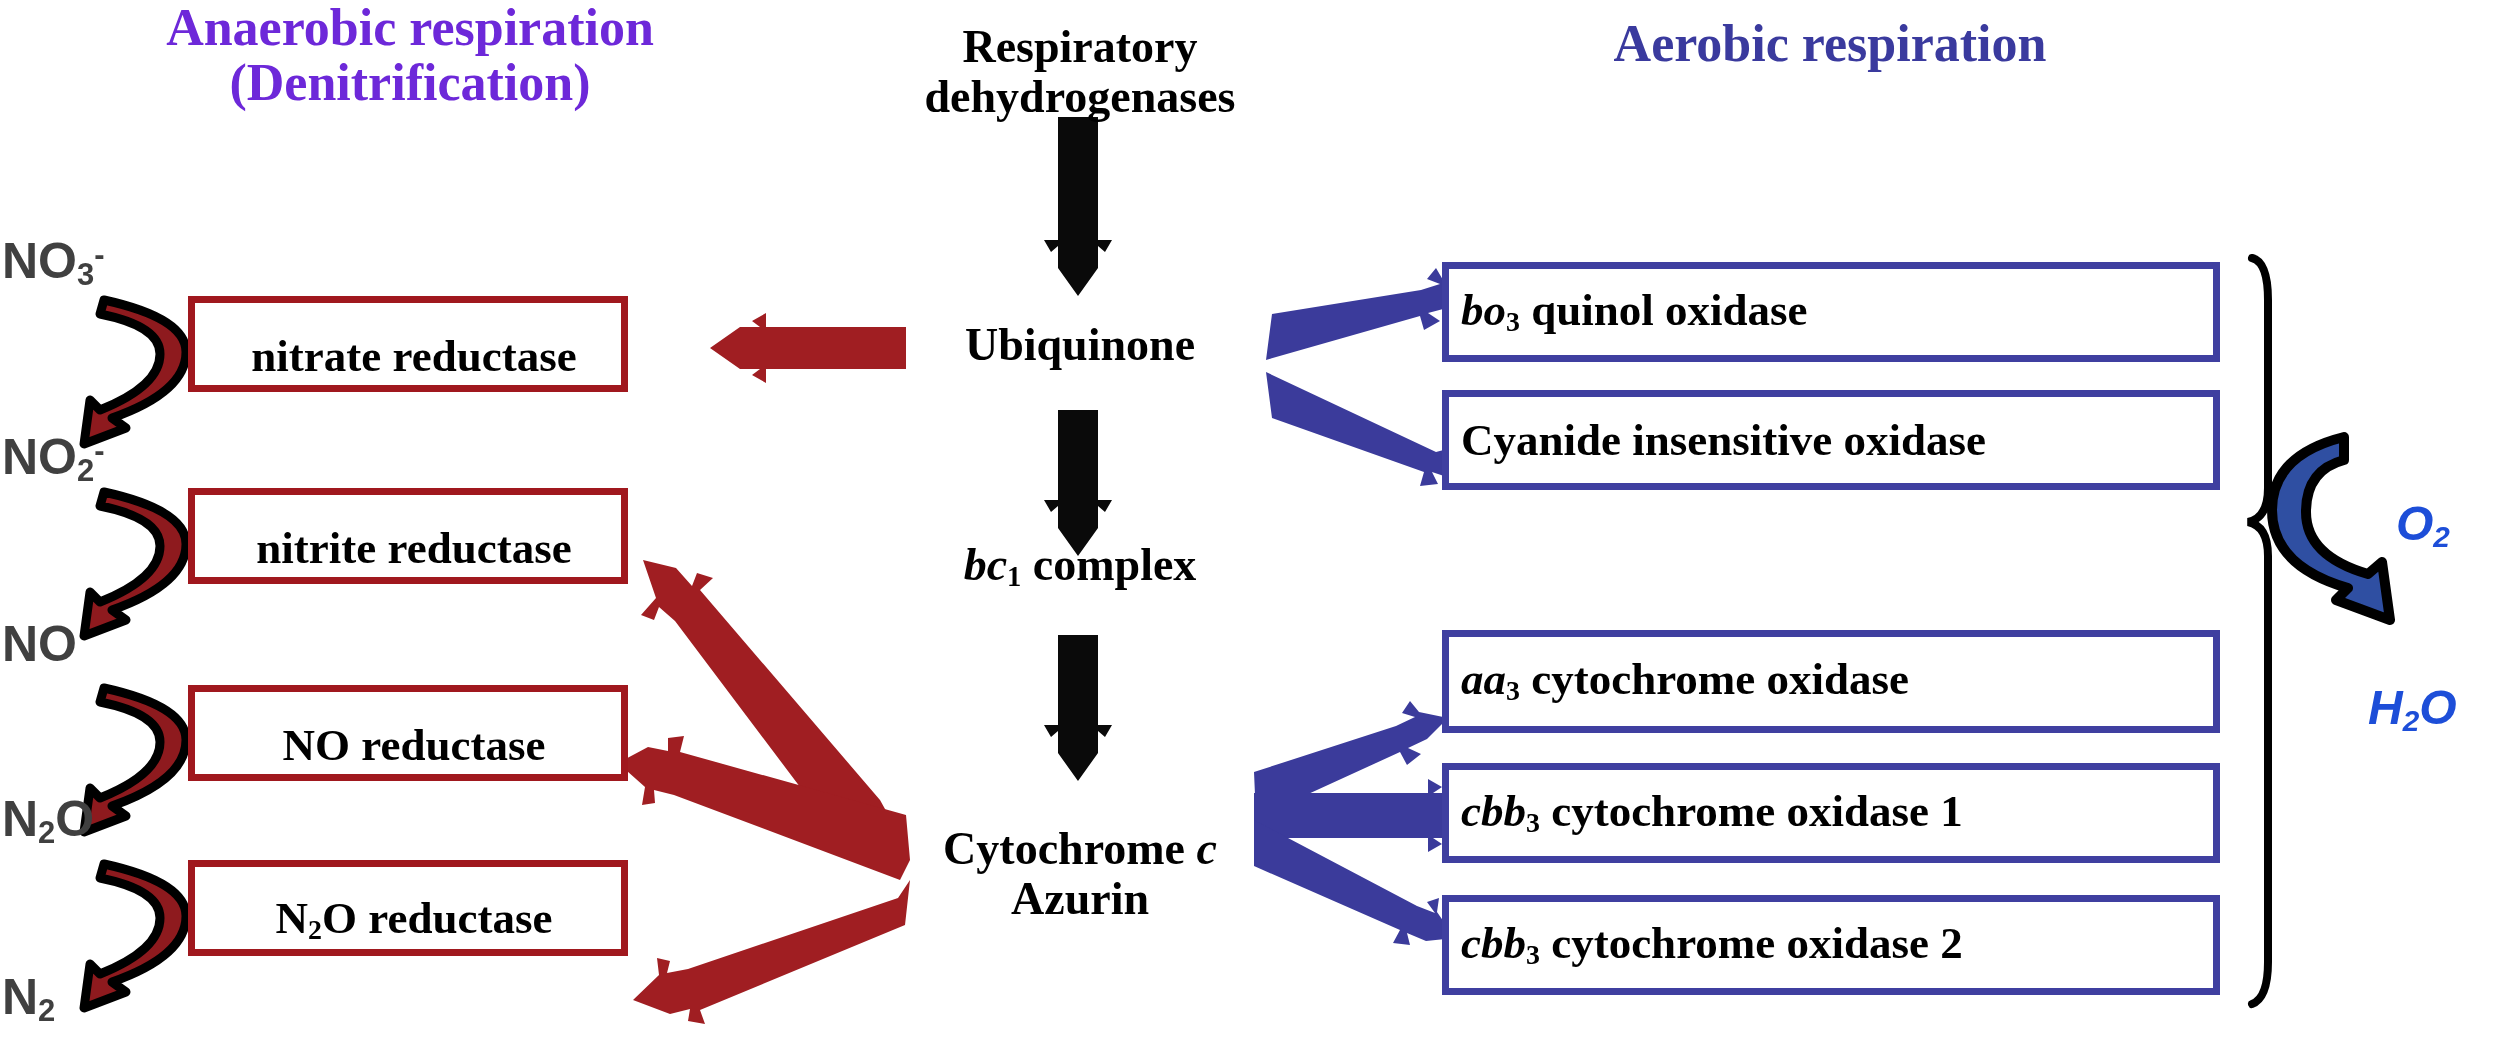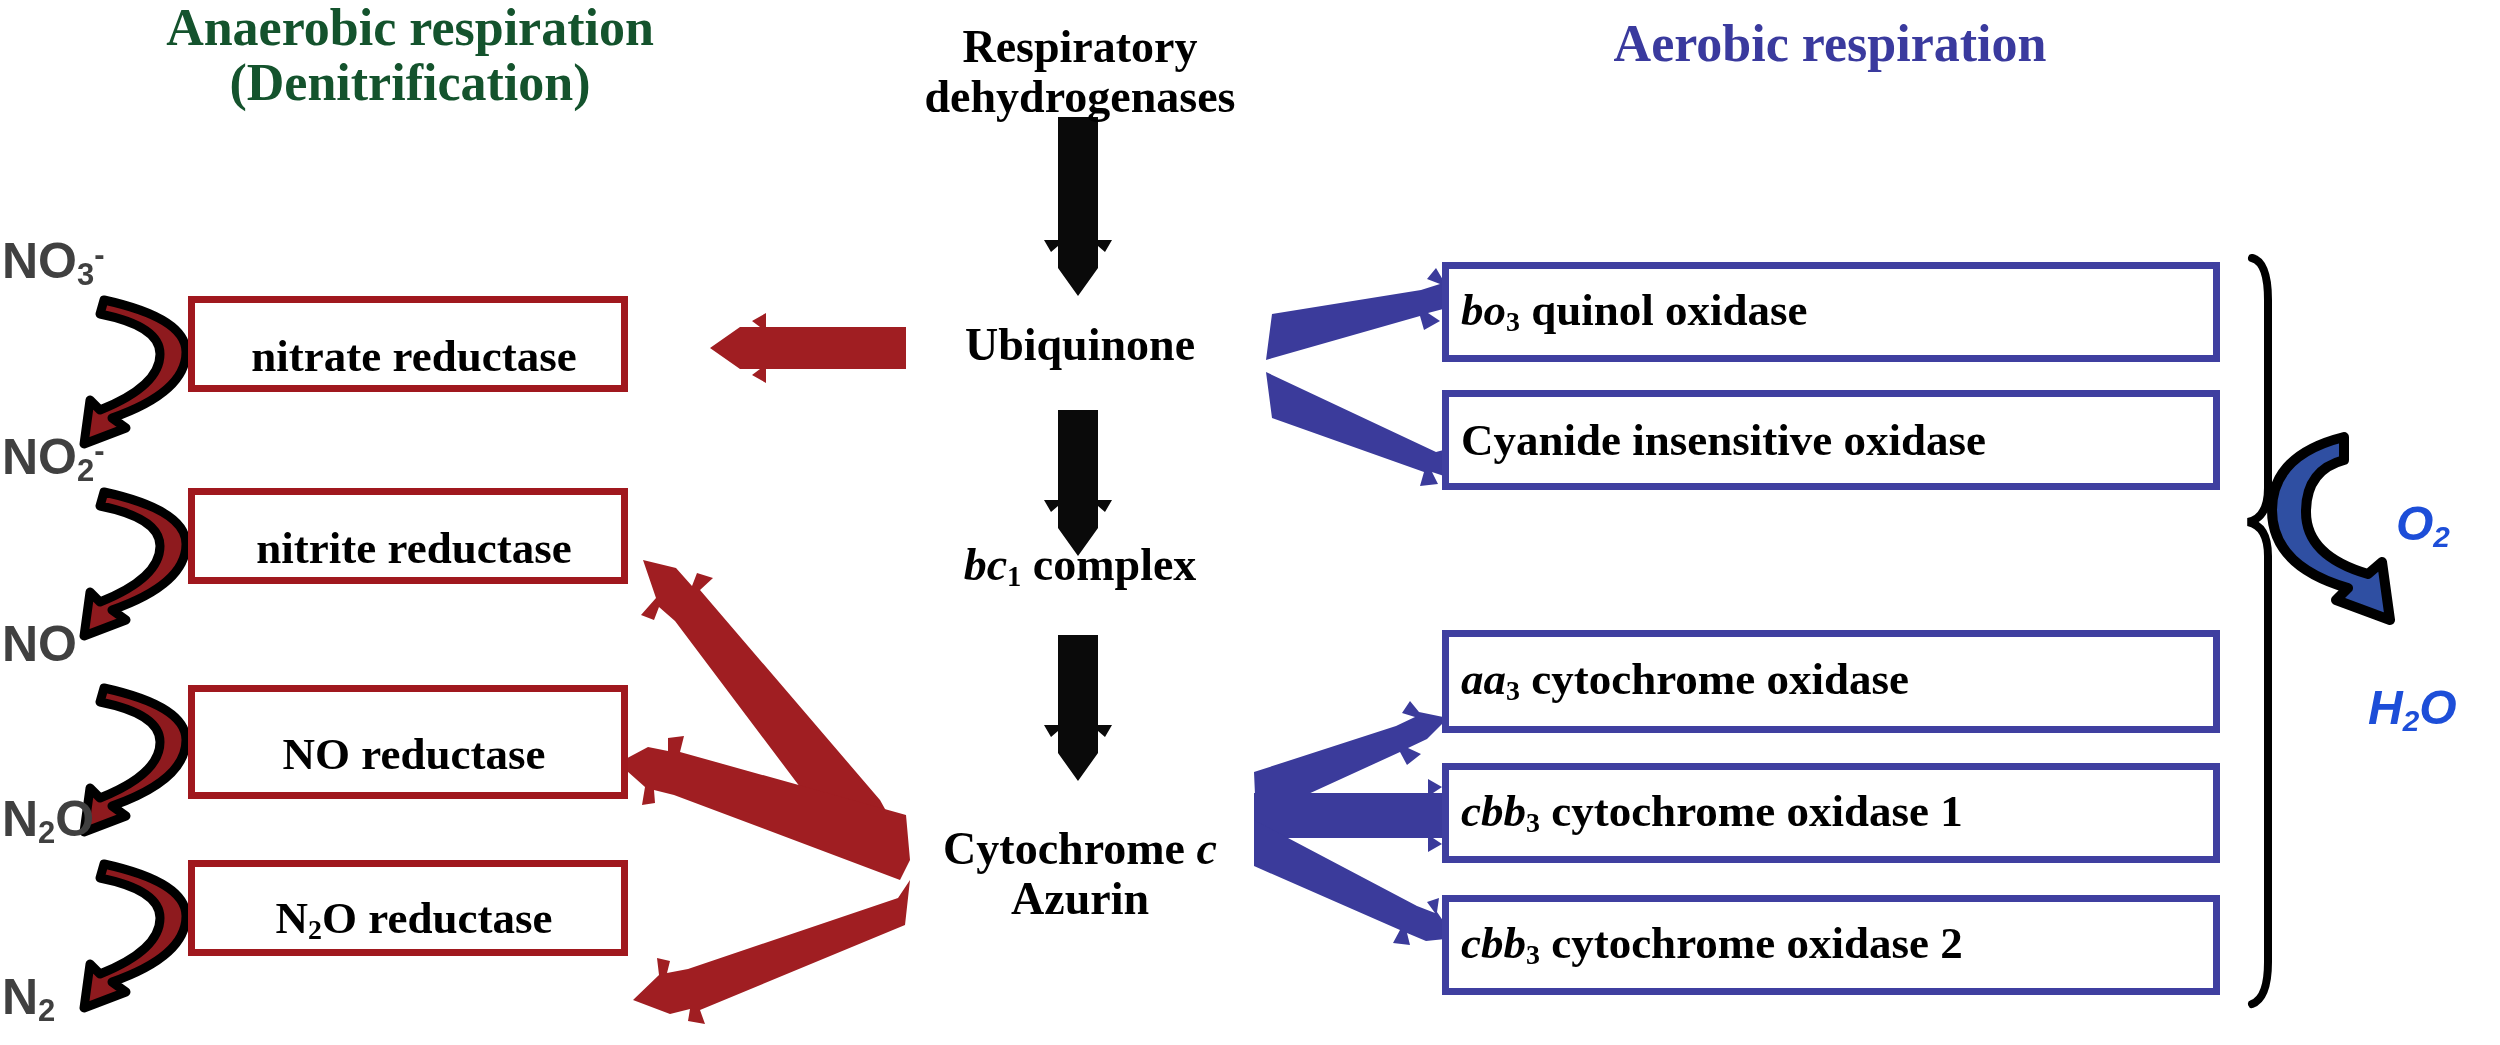--- a/index.html
+++ b/index.html
@@ -5,21 +5,21 @@
   html,body{margin:0;padding:0;background:#fff;}
   body{width:2500px;height:1045px;position:relative;overflow:hidden;
        font-family:"Liberation Serif", serif;}
 
   
   .heading{
     position:absolute; text-align:center; font-weight:bold;
     font-family:"Liberation Serif", serif; line-height:1.06;
   }
   #heading-anaerobic{
-    left:60px; top:0px; width:700px; font-size:52px; color:#14532d;
+    left:60px; top:0px; width:700px; font-size:52px; color:#6d28d9;
   }
   #heading-aerobic{
     left:1480px; top:16px; width:700px; font-size:52px; color:#3A3A9E;
   }
 
   
   .center-node{
     position:absolute; text-align:center; color:#000; font-weight:bold;
     font-family:"Liberation Serif", serif; line-height:1.08;
   }
@@ -39,21 +39,21 @@
     font-size:45px; line-height:1;
   }
   .ebox span.lbl{padding-left:12px; white-space:nowrap;}
   .ebox.red{border:7px solid #A0181E;}
   .ebox.blue{border:7px solid #3F3FA0;}
   .ebox.red  span.lbl{text-align:center; width:100%; padding-left:12px;margin-top:25px;}
 
   
   #box-nitrate-reductase{left:188px; top:296px;  width:440px; height:96px;}
   #box-nitrite-reductase{left:188px; top:488px;  width:440px; height:96px;}
-  #box-no-reductase     {left:188px; top:685px;  width:440px; height:114px;}
+  #box-no-reductase     {left:188px; top:685px;  width:440px; height:96px;}
   #box-n2o-reductase    {left:188px; top:860px;  width:440px; height:96px;}
 
   
   #box-bo3-quinol-oxidase  {left:1442px; top:262px; width:778px; height:100px;}
   #box-cyanide-insensitive {left:1442px; top:390px; width:778px; height:100px;}
   #box-aa3-oxidase         {left:1442px; top:630px; width:778px; height:103px;}
   #box-cbb3-oxidase-1      {left:1442px; top:763px; width:778px; height:100px;}
   #box-cbb3-oxidase-2      {left:1442px; top:895px; width:778px; height:100px;}
 
   

